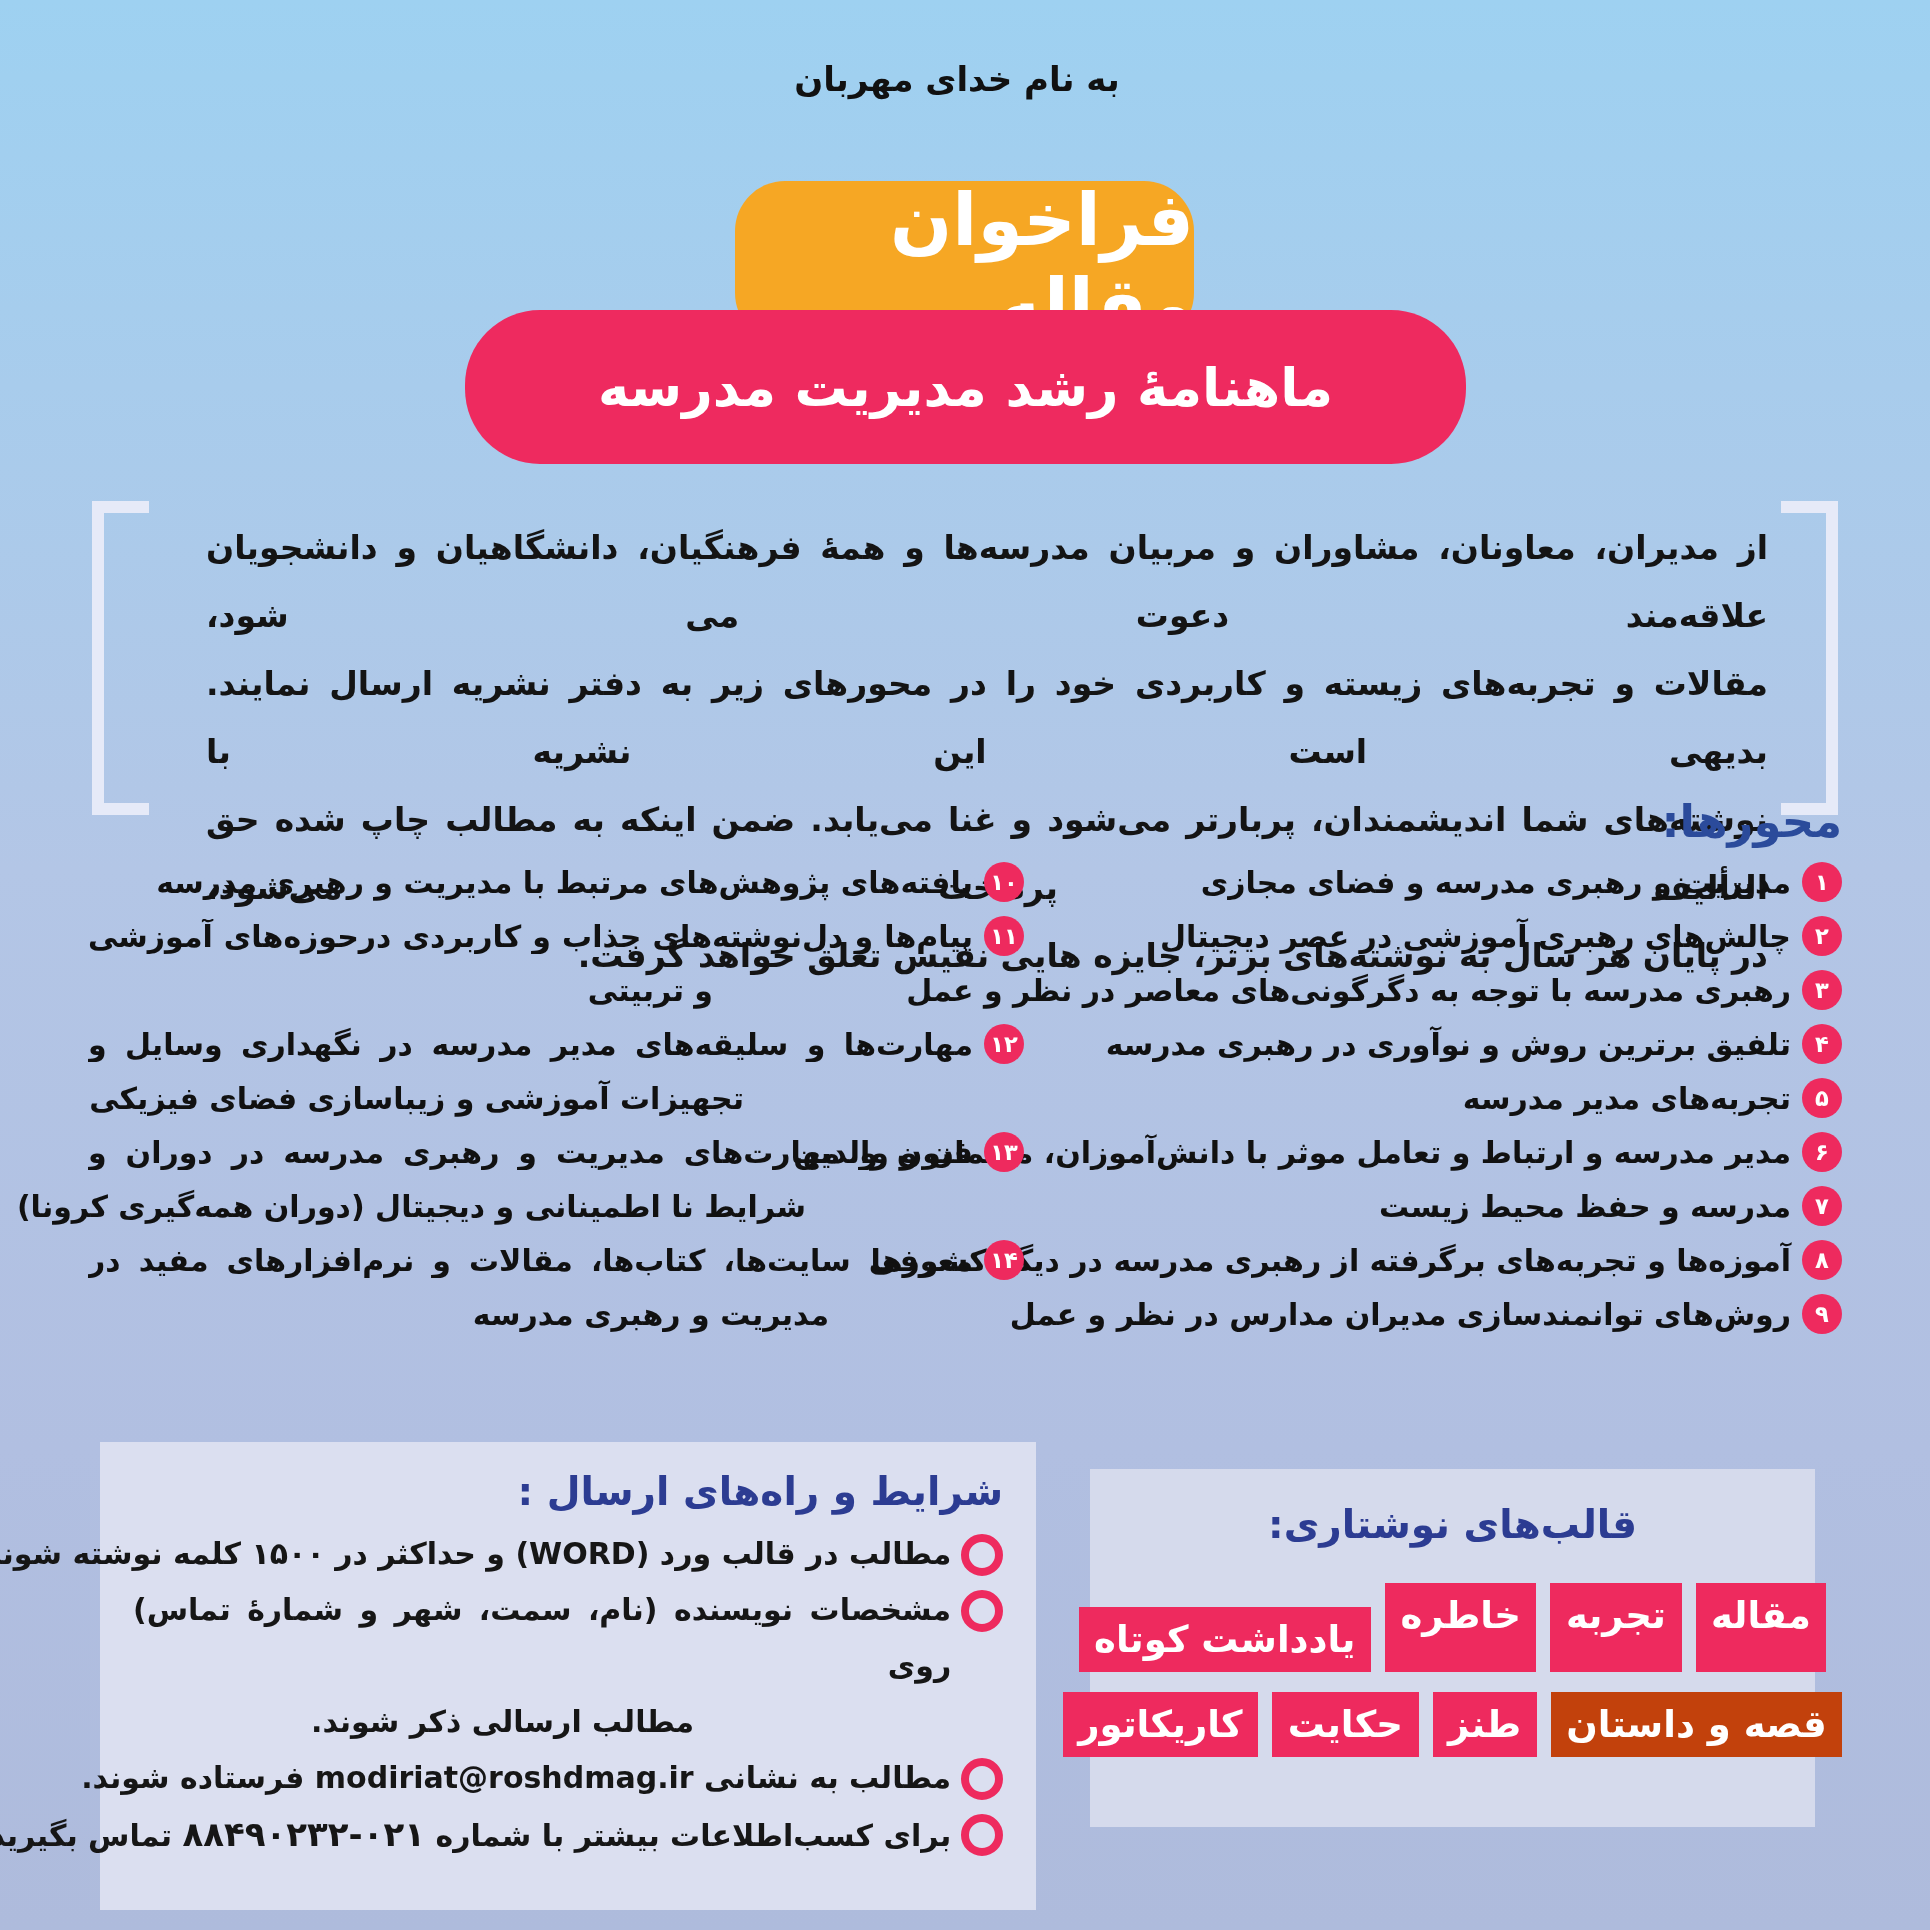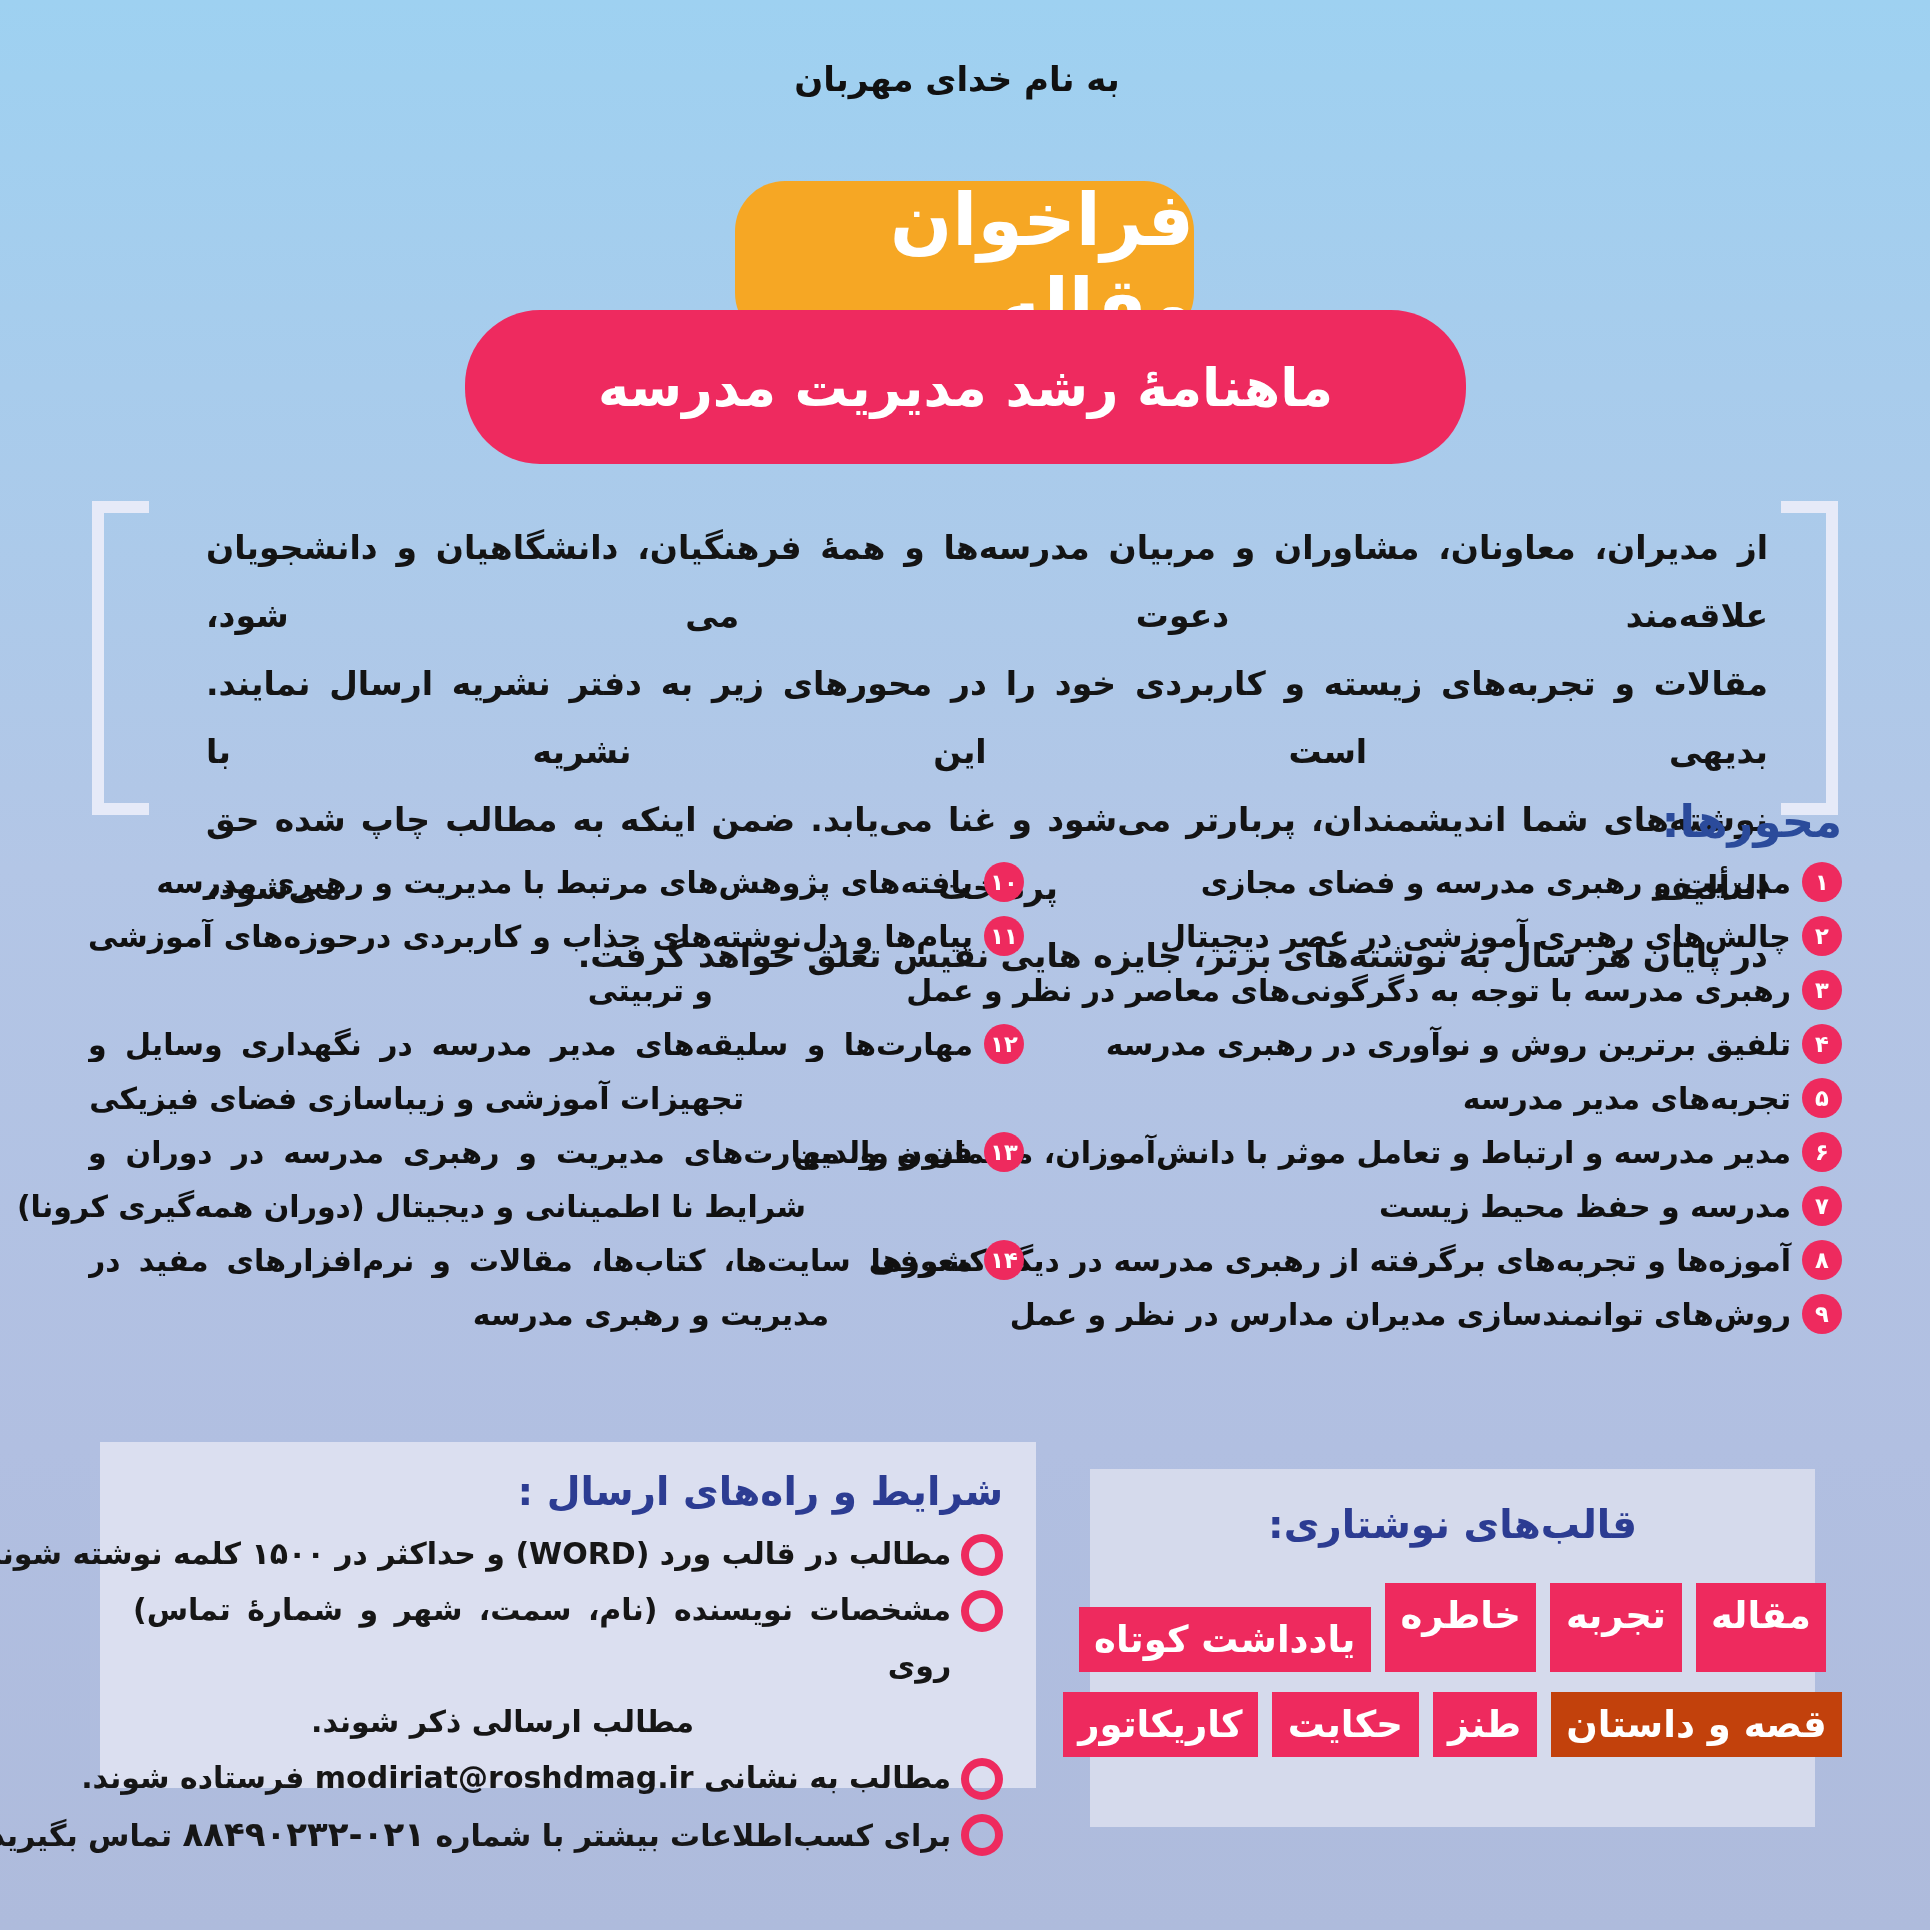--- a/index.html
+++ b/index.html
@@ -29,21 +29,21 @@
   .col-right{right:88px;width:822px;}
   .col-left{left:88px;width:936px;}
   .row{height:54px;display:flex;align-items:center;font-size:30px;font-weight:bold;color:#111;}
   .row .num-badge{width:40px;height:40px;border-radius:50%;background:#EE2A5E;color:#fff;
     display:flex;align-items:center;justify-content:center;font-size:22.6px;font-weight:bold;
     flex:none;margin-inline-end:11px;}
   .row .itext{white-space:nowrap;}
   .row .itext.fill{flex:1;white-space:normal;text-align:justify;text-align-last:justify;overflow:hidden;max-height:54px;}
   .row .cont{width:100%;text-align:right;white-space:nowrap;}
   .box{position:absolute;box-sizing:border-box;}
-  .box-submit{left:100px;top:1442px;width:936px;height:346px;background:#DBDFF0;padding:26.5px 33px;}
+  .box-submit{left:100px;top:1442px;width:936px;height:468px;background:#DBDFF0;padding:26.5px 33px;}
   .box-title{font-size:39px;font-weight:bold;color:#2C3C92;}
   .box-submit .box-title{text-align:right;margin-bottom:12.5px;}
   .bullet{display:flex;align-items:flex-start;font-size:30px;font-weight:bold;
     color:#161616;line-height:56px;}
   .ring{width:26.5px;height:26.5px;border:8.6px solid #EE2A5E;border-radius:50%;
     flex:none;margin-inline-end:9.3px;margin-top:7.8px;background:transparent;}
   .btext{flex:1;min-width:0;}
   .bline{white-space:nowrap;text-align:right;}
   .bline.justify{white-space:normal;text-align:justify;text-align-last:justify;}
   .latin{direction:ltr;unicode-bidi:embed;}

